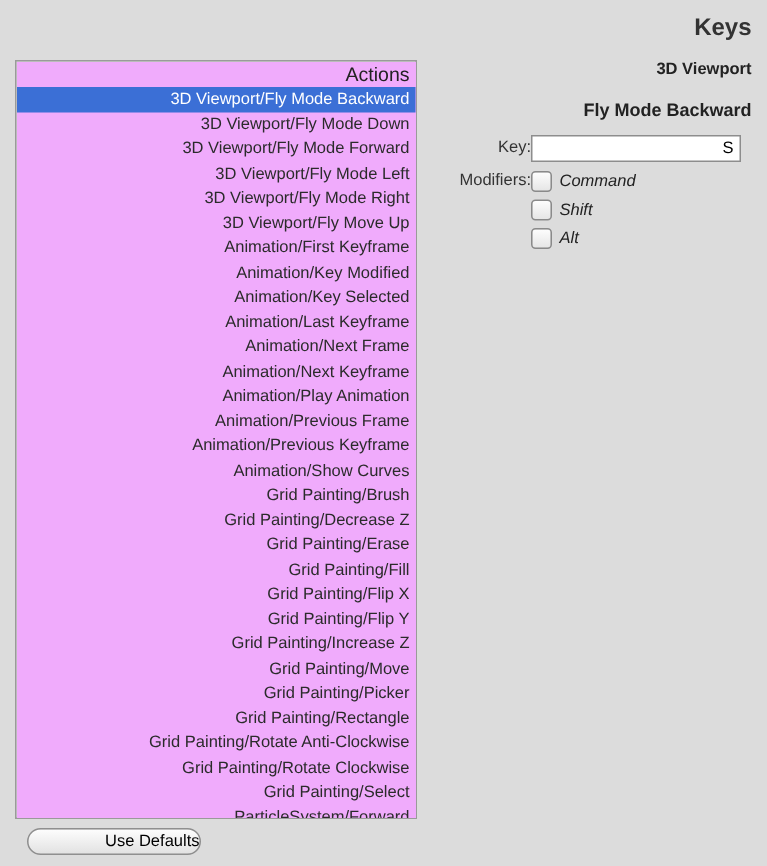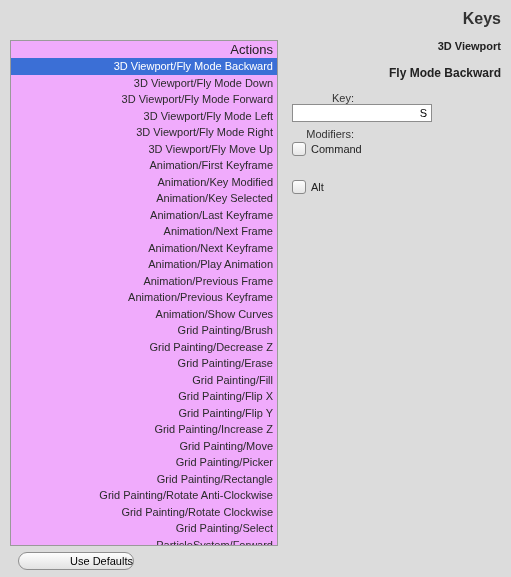--- a/index.html
+++ b/index.html
@@ -89,39 +89,39 @@
   .detail-sub {
     font-size: 12px;
     font-weight: bold;
     margin-bottom: 10px;
   }
   .row {
     display: flex;
     align-items: flex-start;
     font-size: 11px;
     margin-bottom: 4px;
-    flex-direction: column;
   }
   .row .label {
     width: 62px;
     color: #333;
     padding-top: 2px;
   }
   .key-input {
     height: 18px;
     width: 140px;
     border: 1px solid #8d8d8d;
     background: #fff;
     padding: 1px 4px;
     font-size: 11px;
   }
   .checks {
     display: flex;
     flex-direction: column;
-    gap: 21px;
+    gap: 2px;
+    font-style: italic;
   }
   .check {
     display: flex;
     align-items: center;
     gap: 5px;
     font-size: 11px;
     height: 17px;
   }
   .checkbox {
     width: 14px;
@@ -189,20 +189,24 @@
       <div class="row">
         <div class="label">Modifiers:</div>
         <div class="checks" id="checks">
 
         <div class="check">
               <div class="checkbox"></div>
               <span>Command</span>
             </div>
             <div class="check">
               <div class="checkbox"></div>
+              <span>Shift</span>
+            </div>
+            <div class="check">
+              <div class="checkbox"></div>
               <span>Alt</span>
             </div>
           </div>
       </div>
     </div>
 
   </div>
 </div>
 
 </body></html>

